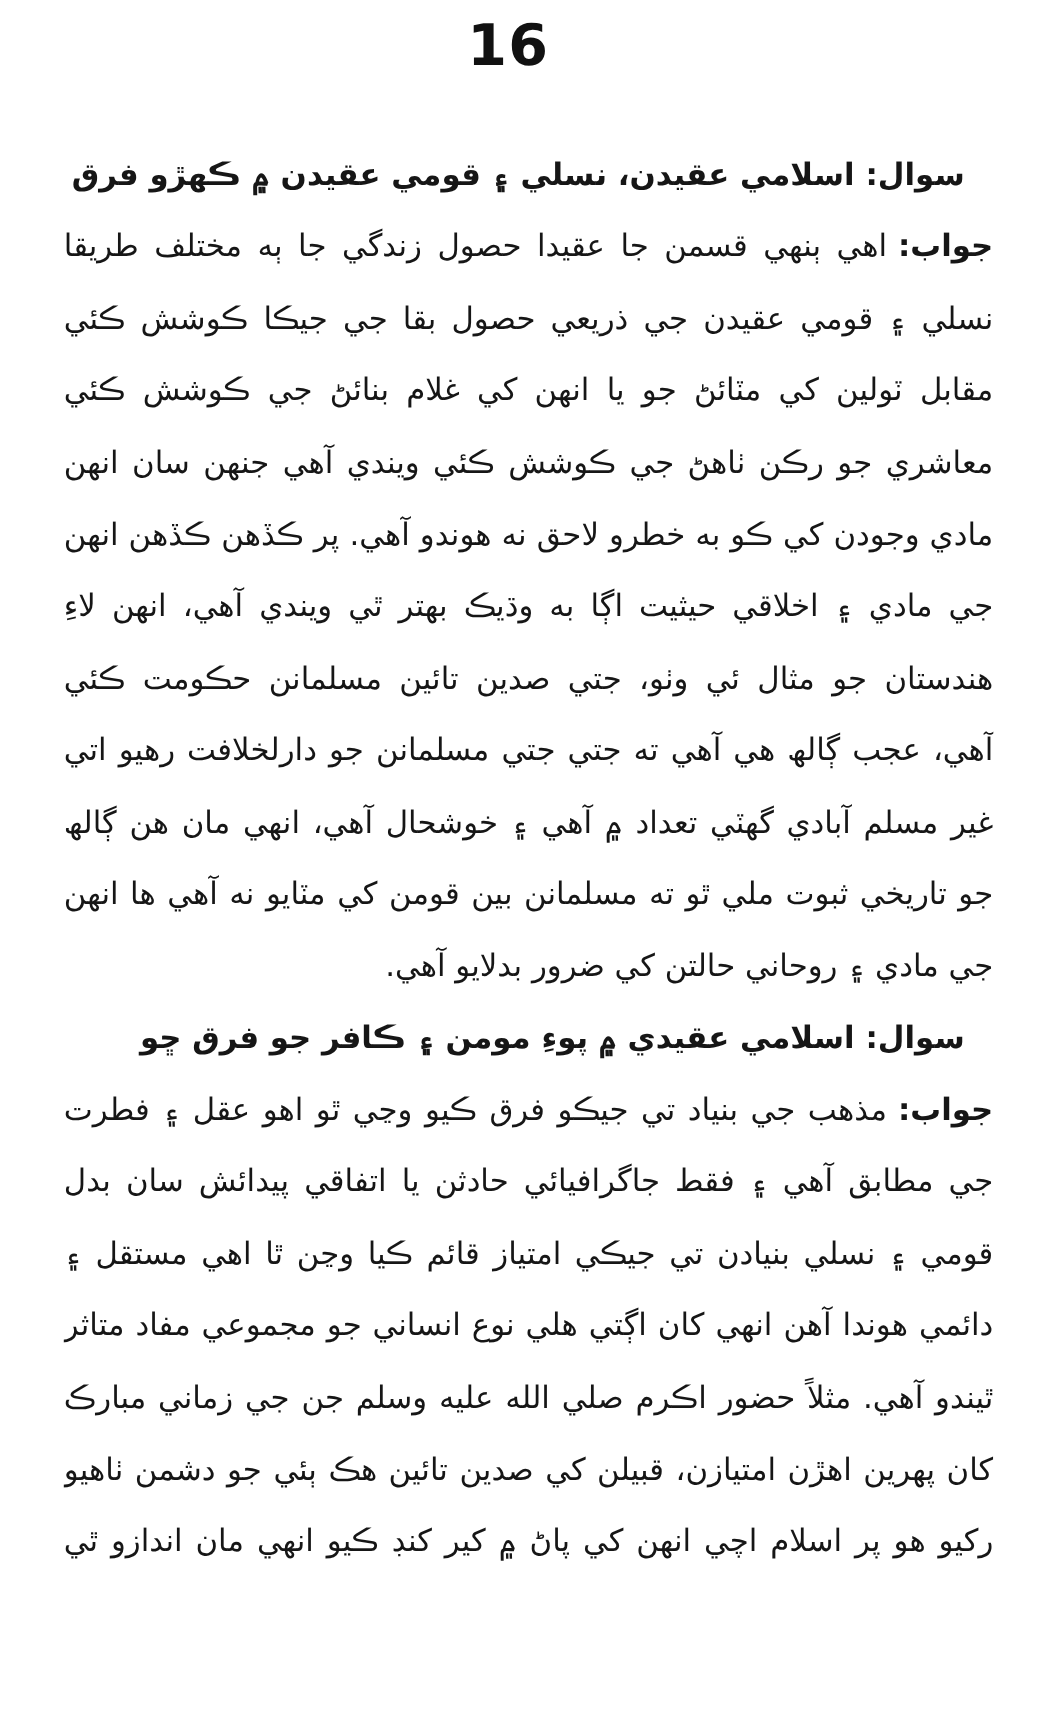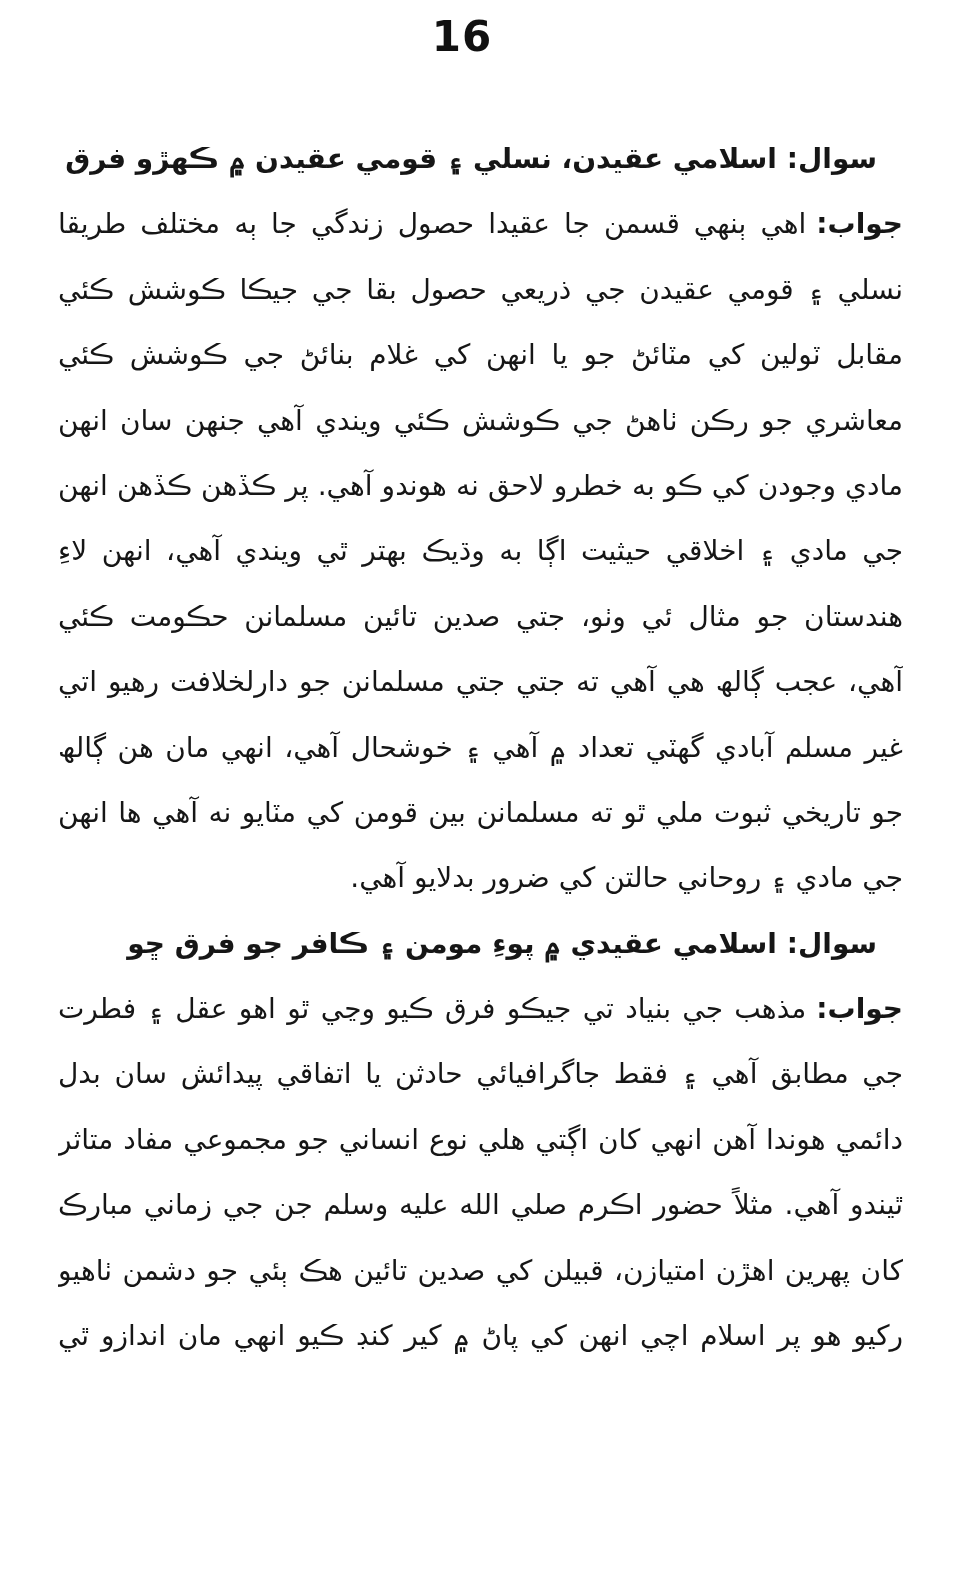--- a/index.html
+++ b/index.html
@@ -12,21 +12,21 @@
     overflow: hidden;
   }
   .pageno {
     position: absolute;
     top: 12px;
     left: 0;
     right: 36px;
     text-align: center;
     font-family: "DejaVu Sans", sans-serif;
     font-weight: bold;
-    font-size: 42px;
+    font-size: 52px;
     color: #111111;
     letter-spacing: 1px;
   }
   .textblock {
     position: absolute;
     top: 126px;
     right: 57px;
     left: 58px;
     direction: rtl;
     unicode-bidi: embed;
@@ -99,20 +99,23 @@
       <div class="line bold indent">
         <span class="prefix">سوال:</span><span class="rest">اسلامي عقيدي ۾ پوءِ مومن ۽ ڪافر جو فرق ڇو آهي؟</span>
       </div>
       <div class="line justify">
         <span class="prefix">جواب:</span><span class="rest">مذهب جي بنياد تي جيڪو فرق ڪيو وڃي ٿو اهو عقل ۽ فطرت</span>
       </div>
       <div class="line justify">
         <span class="rest">جي مطابق آهي ۽ فقط جاگرافيائي حادثن يا اتفاقي پيدائش سان بدل آهي.</span>
       </div>
       <div class="line justify">
+        <span class="rest">قومي ۽ نسلي بنيادن تي جيڪي امتياز قائم ڪيا وڃن ٿا اهي مستقل ۽</span>
+      </div>
+      <div class="line justify">
         <span class="rest">دائمي هوندا آهن انهي کان اڳتي هلي نوع انساني جو مجموعي مفاد متاثر</span>
       </div>
       <div class="line justify">
         <span class="rest">ٿيندو آهي. مثلاً حضور اڪرم صلي الله عليه وسلم جن جي زماني مبارڪ</span>
       </div>
       <div class="line justify">
         <span class="rest">کان پهرين اهڙن امتيازن، قبيلن کي صدين تائين هڪ ٻئي جو دشمن ٺاهيو</span>
       </div>
       <div class="line justify">
         <span class="rest">رکيو هو پر اسلام اچي انهن کي پاڻ ۾ کير کنڊ ڪيو انهي مان اندازو ٿي</span>

